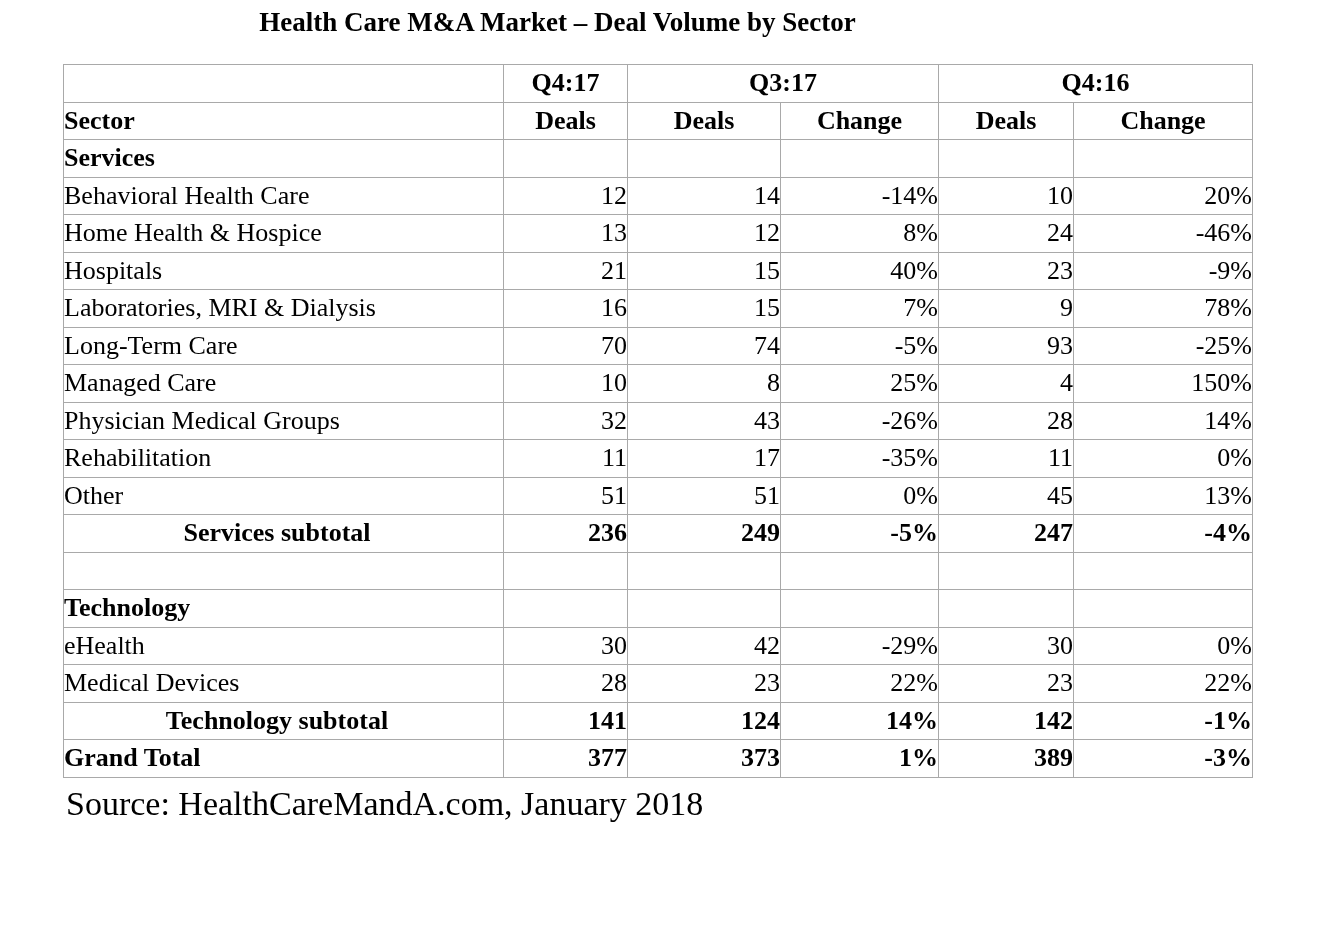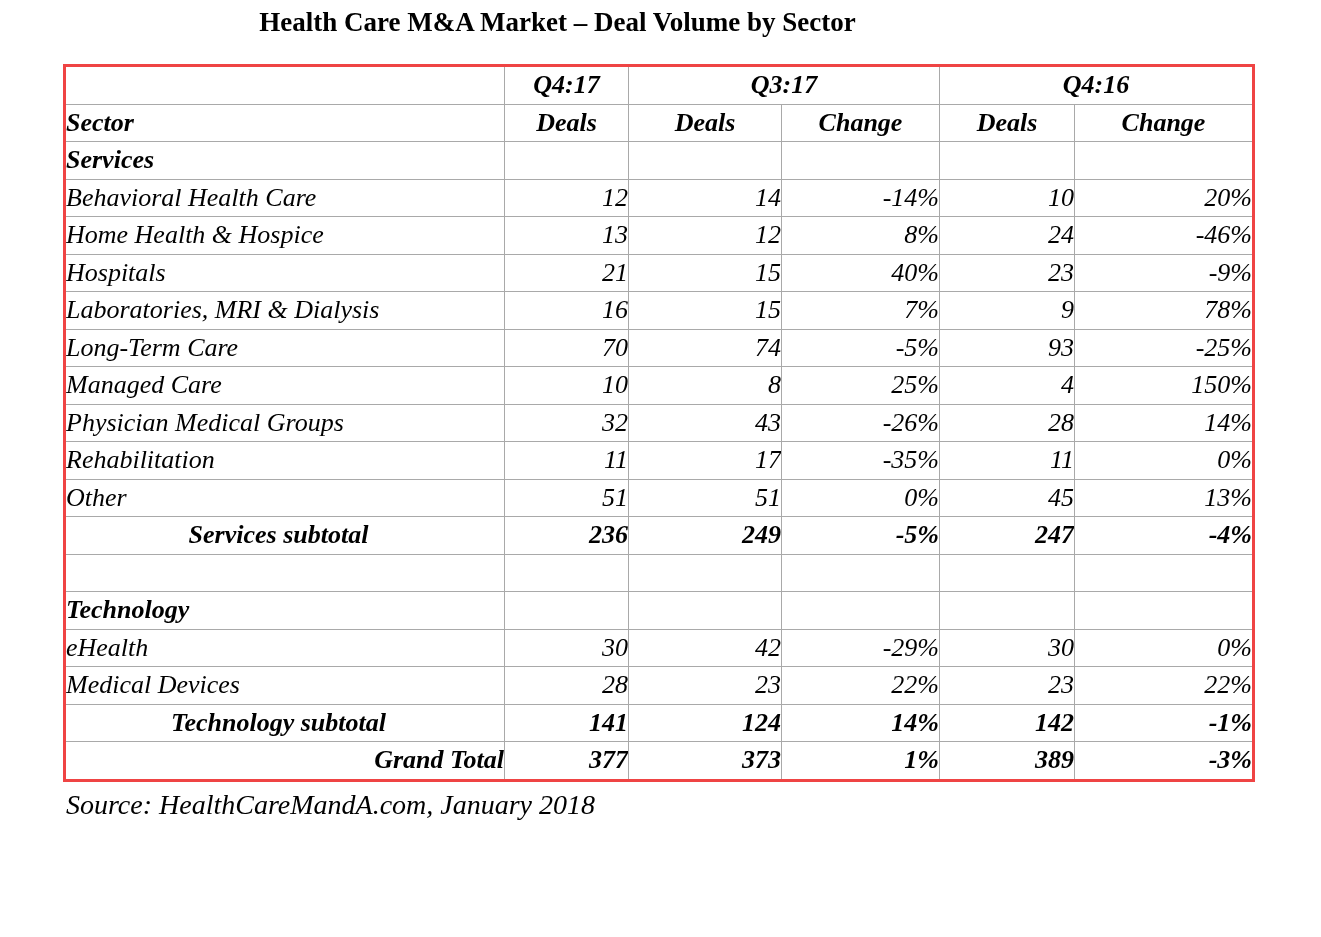--- a/index.html
+++ b/index.html
@@ -25,22 +25,21 @@
     font-size: 27px;
     font-weight: bold;
     letter-spacing: 0px;
   }
   table.deal-table {
     border-collapse: collapse;
     table-layout: fixed;
     margin-left: 63px;
     margin-top: 26px;
     width: 1190px;
-    border: 3px solid #ef4444;
-    font-style: italic;
+    border: 1px solid #ef4444;
   }
   table.deal-table td {
     border: 1px solid #a9a9a9;
     height: 36.5px;
     font-size: 26px;
     line-height: 1.0;
     vertical-align: middle;
     padding: 0;
     overflow: hidden;
     white-space: nowrap;
@@ -62,25 +61,24 @@
   tr.hdr-row td.c-sector {
     text-align: left;
   }
   
   tr.row-section td { font-weight: bold; }
   tr.row-subtotal td { font-weight: bold; }
   tr.row-subtotal td.c-sector {
     text-align: center;
     padding-right: 13px;
   }
-  tr.row-grand_total td { font-weight: bold; text-align: right; }
+  tr.row-grand_total td { font-weight: bold; }
   .source-note {
     margin: 7px 0 0 66px;
-    font-size: 28px;
-    font-style: italic;
+    font-size: 34px;
   }
 </style>
 </head>
 <body>
 
 <div class="page">
 
   <h1 class="title">Health Care M&amp;A Market – Deal Volume by Sector</h1>
 
   <table class="deal-table">

